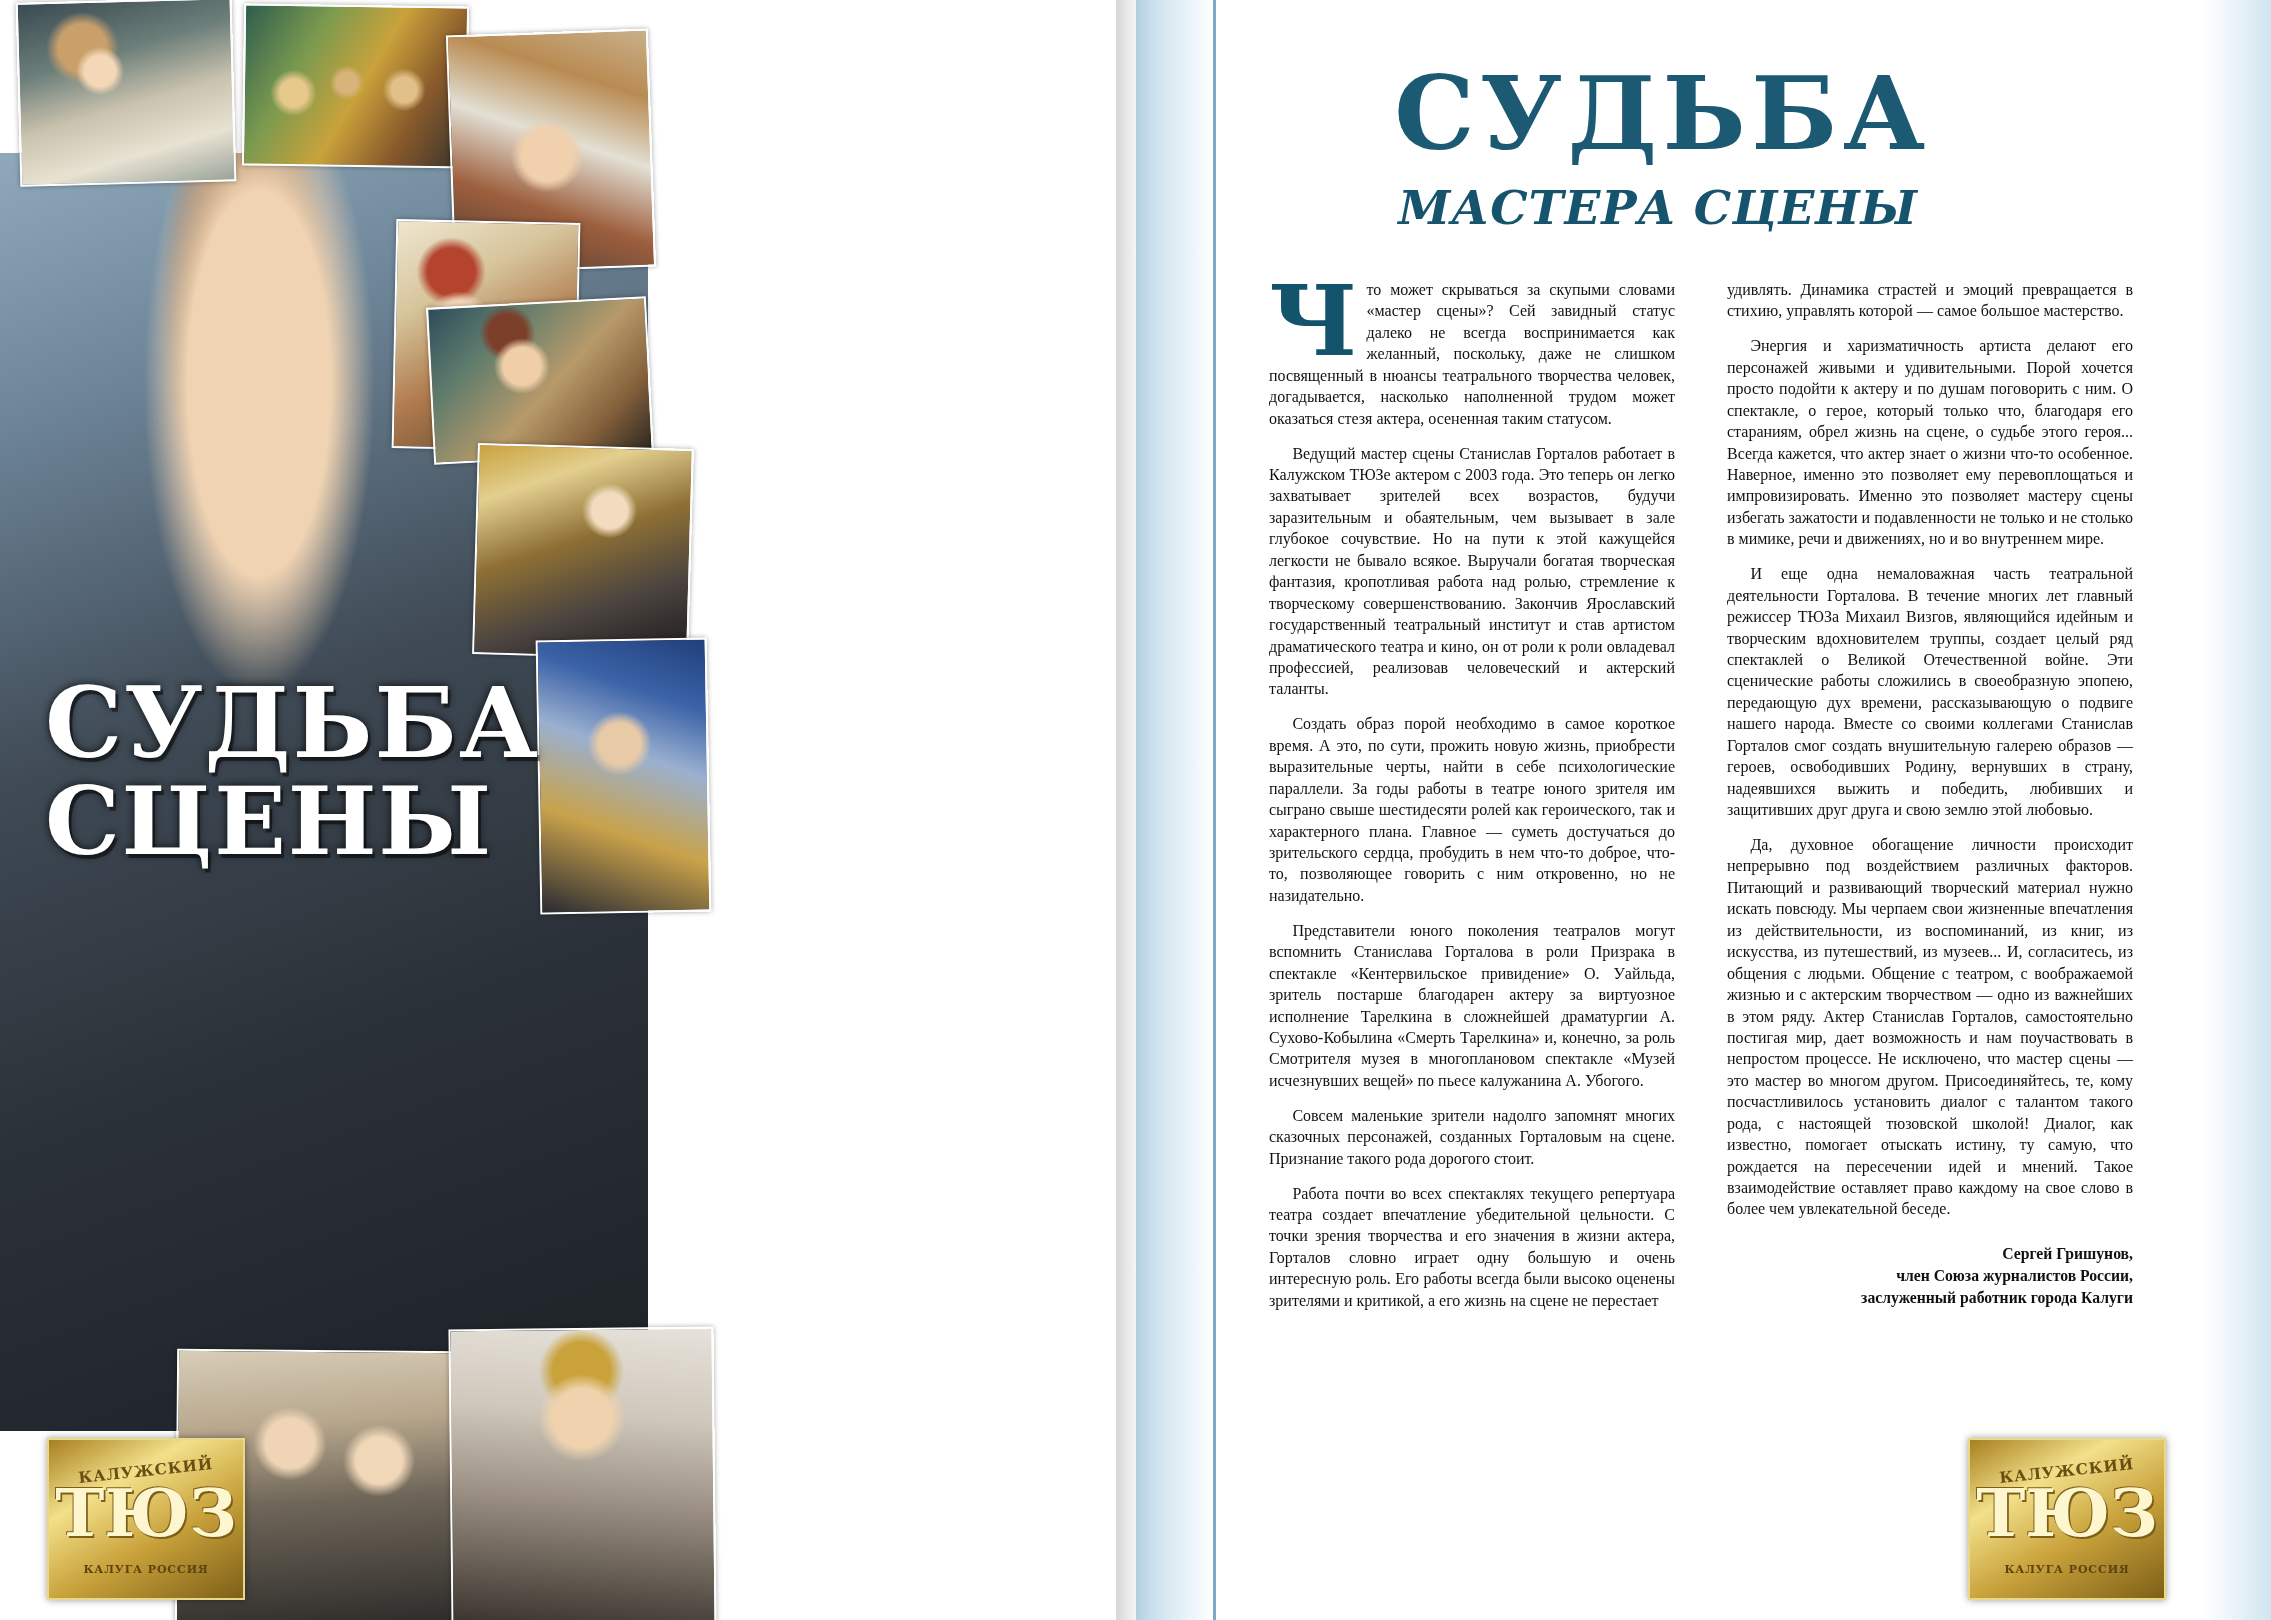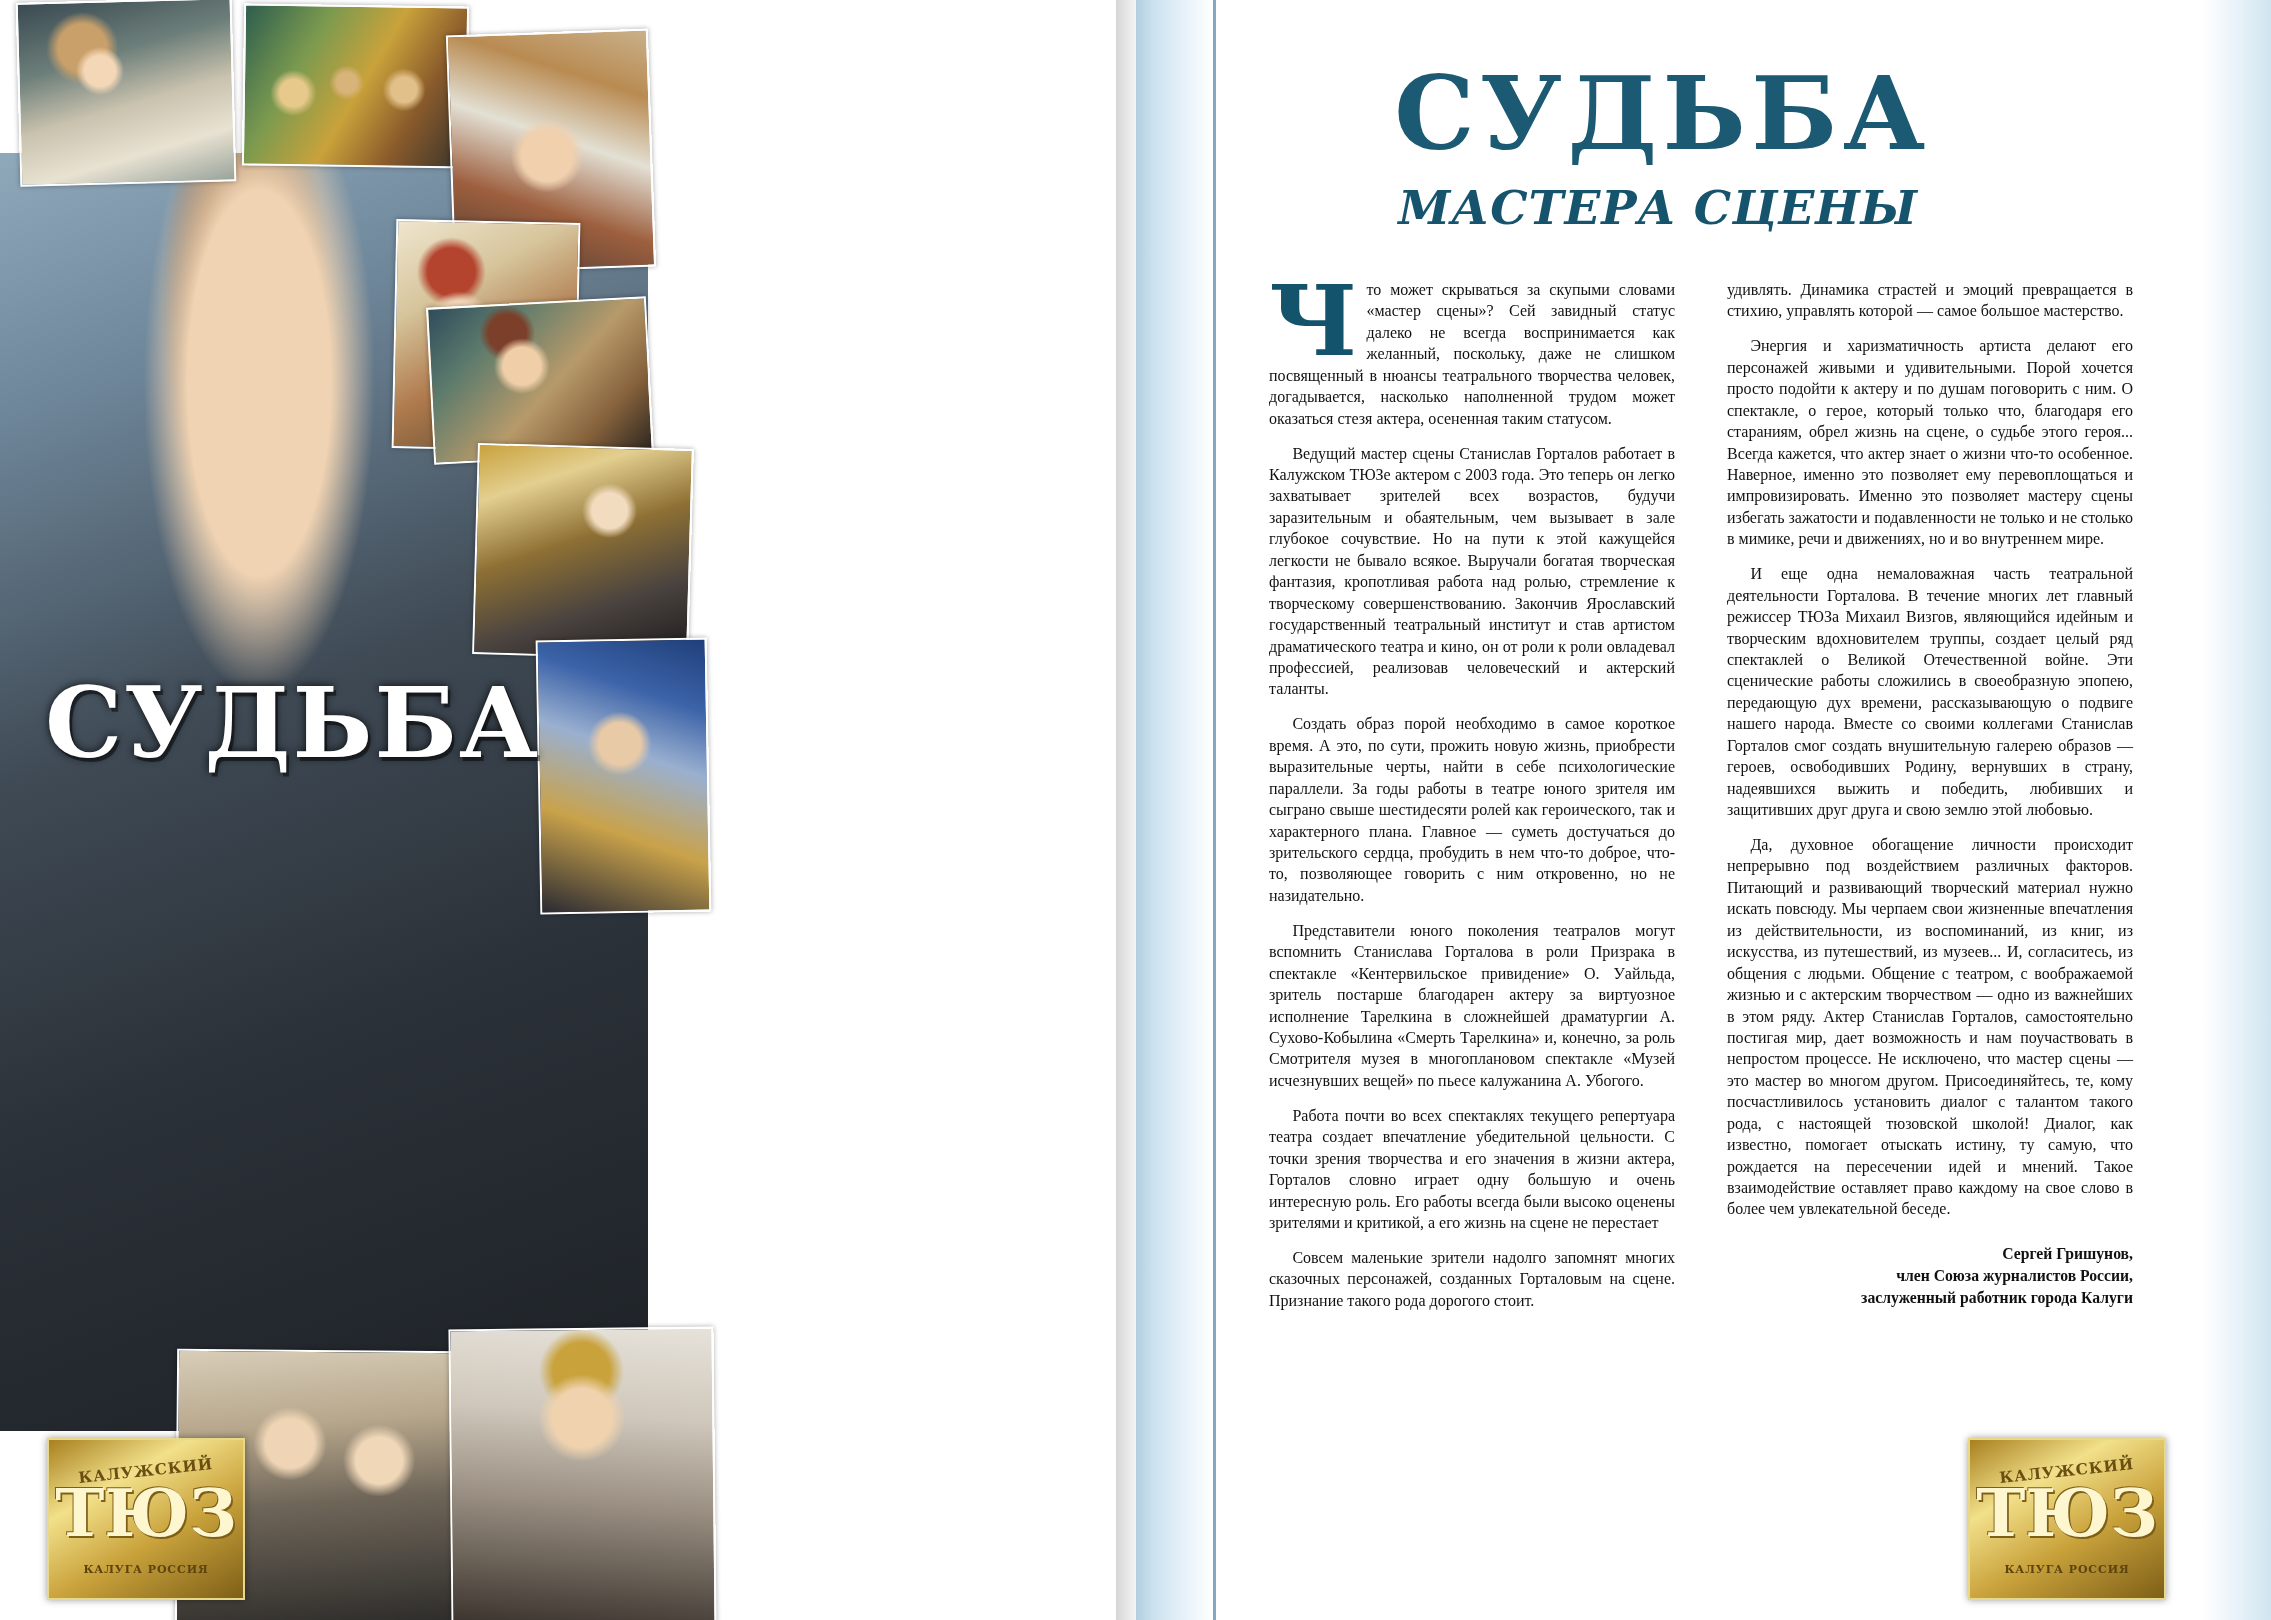--- a/index.html
+++ b/index.html
@@ -339,20 +339,21 @@
     <div class="photo ph8" style="left:176px; top:1350px; width:279px; height:270px; transform: rotate(0.5deg);">
       <div class="ph-inner"></div>
     </div>
 
     <div class="photo ph9" style="left:450px; top:1328px; width:261px; height:293px; transform: rotate(-0.6deg);">
       <div class="ph-inner"></div>
     </div>
 
     <div class="title-overlay">
       <div class="t-main">СУДЬБА</div>
+      <div class="t-sub2">СЦЕНЫ</div>
     </div>
 
     <div class="logo logo-left">
       <div class="logo-top">КАЛУЖСКИЙ</div>
       <div class="logo-mid">ТЮЗ</div>
       <div class="logo-bot">КАЛУГА РОССИЯ</div>
     </div>
   </div>
 
   <div class="page-right">
@@ -367,22 +368,22 @@
 
     <div class="columns">
 
       <div class="col">
         <p class="first">
           <span class="dropcap">Ч</span><span>то может скрываться за скупыми словами «мастер сцены»? Сей завидный статус далеко не всегда воспринимается как желанный, поскольку, даже не слишком посвященный в нюансы театрального творчества человек, догадывается, насколько наполненной трудом может оказаться стезя актера, осененная таким статусом.</span>
         </p>
         <p>Ведущий мастер сцены Станислав Горталов работает в Калужском ТЮЗе актером с 2003 года. Это теперь он легко захватывает зрителей всех возрастов, будучи заразительным и обаятельным, чем вызывает в зале глубокое сочувствие. Но на пути к этой кажущейся легкости не бывало всякое. Выручали богатая творческая фантазия, кропотливая работа над ролью, стремление к творческому совершенствованию. Закончив Ярославский государственный театральный институт и став артистом драматического театра и кино, он от роли к роли овладевал профессией, реализовав человеческий и актерский таланты.</p>
         <p>Создать образ порой необходимо в самое короткое время. А это, по сути, прожить новую жизнь, приобрести выразительные черты, найти в себе психологические параллели. За годы работы в театре юного зрителя им сыграно свыше шестидесяти ролей  как героического, так и характерного плана. Главное — суметь достучаться до зрительского сердца, пробудить в нем что-то доброе, что-то, позволяющее говорить с ним откровенно, но не назидательно.</p>
         <p>Представители юного поколения театралов могут вспомнить Станислава Горталова в роли Призрака в спектакле «Кентервильское привидение» О. Уайльда, зритель постарше благодарен актеру за виртуозное исполнение Тарелкина в сложнейшей драматургии А. Сухово-Кобылина «Смерть Тарелкина» и, конечно, за роль Смотрителя музея в многоплановом спектакле «Музей исчезнувших вещей» по пьесе калужанина А. Убогого.</p>
+        <p>Совсем маленькие зрители надолго запомнят многих сказочных персонажей, созданных Горталовым на сцене. Признание такого рода дорогого стоит.</p>
         <p>Работа почти во всех спектаклях текущего репертуара театра создает впечатление убедительной цельности. С точки зрения творчества и его значения в жизни актера, Горталов словно играет одну большую и очень интересную роль. Его работы всегда были высоко оценены зрителями и критикой, а его жизнь на сцене не перестает</p>
-        <p>Совсем маленькие зрители надолго запомнят многих сказочных персонажей, созданных Горталовым на сцене. Признание такого рода дорогого стоит.</p>
       </div>
 
       <div class="col">
         <p class="first">удивлять. Динамика страстей и эмоций превращается в стихию, управлять которой — самое большое мастерство.</p>
         <p>Энергия и харизматичность артиста делают его персонажей живыми и удивительными. Порой хочется просто подойти к актеру и по душам поговорить с ним. О спектакле, о герое, который только что, благодаря его стараниям, обрел жизнь на сцене, о судьбе этого героя... Всегда кажется, что актер знает о жизни что-то особенное. Наверное, именно это позволяет ему перевоплощаться и импровизировать. Именно это позволяет мастеру сцены избегать зажатости и подавленности не только и не столько в мимике, речи и движениях, но и во внутреннем мире.</p>
         <p>И еще одна немаловажная часть театральной деятельности Горталова. В течение многих лет главный режиссер ТЮЗа Михаил Визгов, являющийся идейным и творческим вдохновителем труппы, создает целый ряд спектаклей о Великой Отечественной войне. Эти сценические работы сложились в своеобразную эпопею, передающую дух времени, рассказывающую о подвиге нашего народа. Вместе со своими коллегами Станислав Горталов смог создать внушительную галерею образов — героев, освободивших Родину, вернувших в страну, надеявшихся выжить и победить, любивших и защитивших друг друга и свою землю этой любовью.</p>
         <p>Да, духовное обогащение личности происходит непрерывно под воздействием различных факторов. Питающий и развивающий творческий материал нужно искать повсюду. Мы черпаем свои жизненные впечатления из действительности, из воспоминаний, из книг, из искусства, из путешествий, из музеев... И, согласитесь, из общения с людьми. Общение с театром, с воображаемой жизнью и с актерским творчеством — одно из важнейших в этом ряду. Актер Станислав Горталов, самостоятельно постигая мир, дает возможность и нам поучаствовать в непростом процессе. Не исключено, что мастер сцены — это мастер во многом другом. Присоединяйтесь, те, кому посчастливилось установить диалог с талантом такого рода, с настоящей тюзовской школой! Диалог, как известно, помогает отыскать истину, ту самую, что рождается на пересечении идей и мнений. Такое взаимодействие оставляет право каждому на свое слово в более чем увлекательной беседе.</p>
         <div class="signature">
           <div>Сергей Гришунов,</div>
           <div>член Союза журналистов России,</div>

